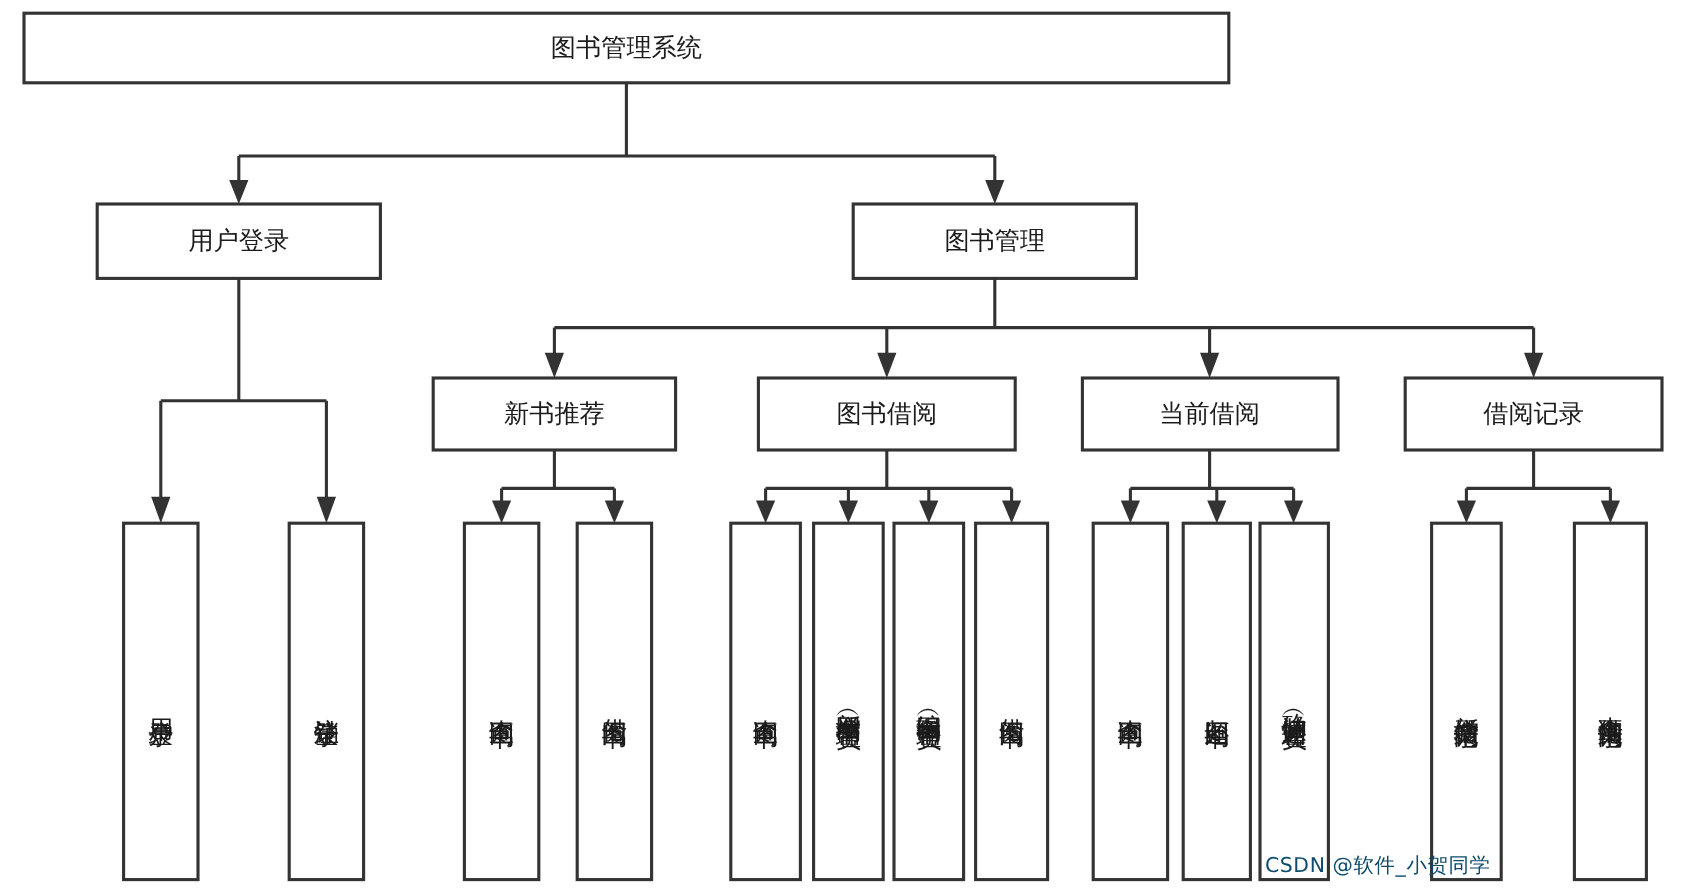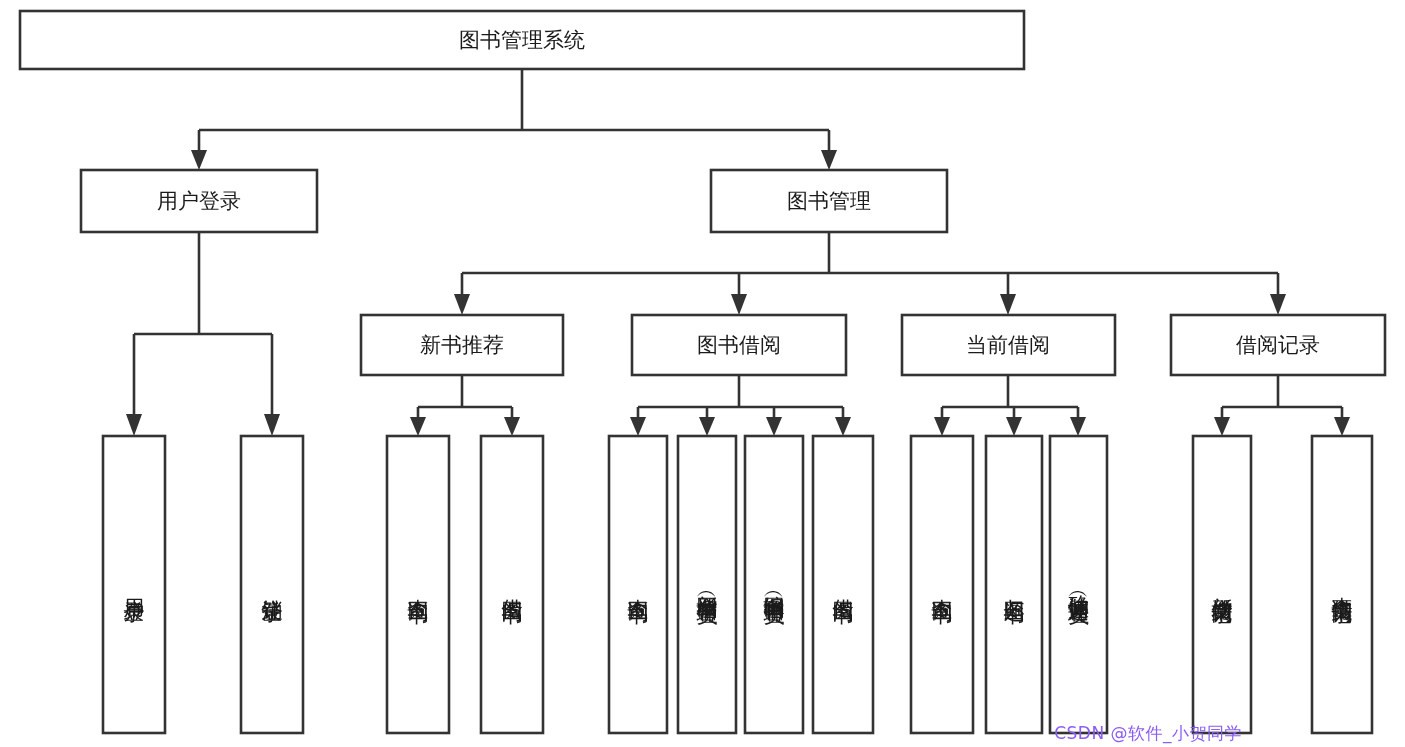--- a/index.html
+++ b/index.html
@@ -61,24 +61,24 @@
     white-space: nowrap;
     display: flex;
     align-items: center;
     justify-content: center;
     text-align: center;
     pointer-events: none;
   }
   .watermark {
     position: absolute;
     right: 12px;
-    bottom: 2px;
+    bottom: 14px;
     font-family: "DejaVu Sans", "Liberation Sans", sans-serif;
     font-size: 17px;
-    color: #8b5cf6;
+    color: #0c4a6e;
     letter-spacing: 0.5px;
     white-space: nowrap;
   }
 </style>
 </head>
 <body>
 
 <div id="diagram-root">
 
   <svg class="diagram-canvas" viewBox="0 0 1405 747" xmlns="http://www.w3.org/2000/svg">

